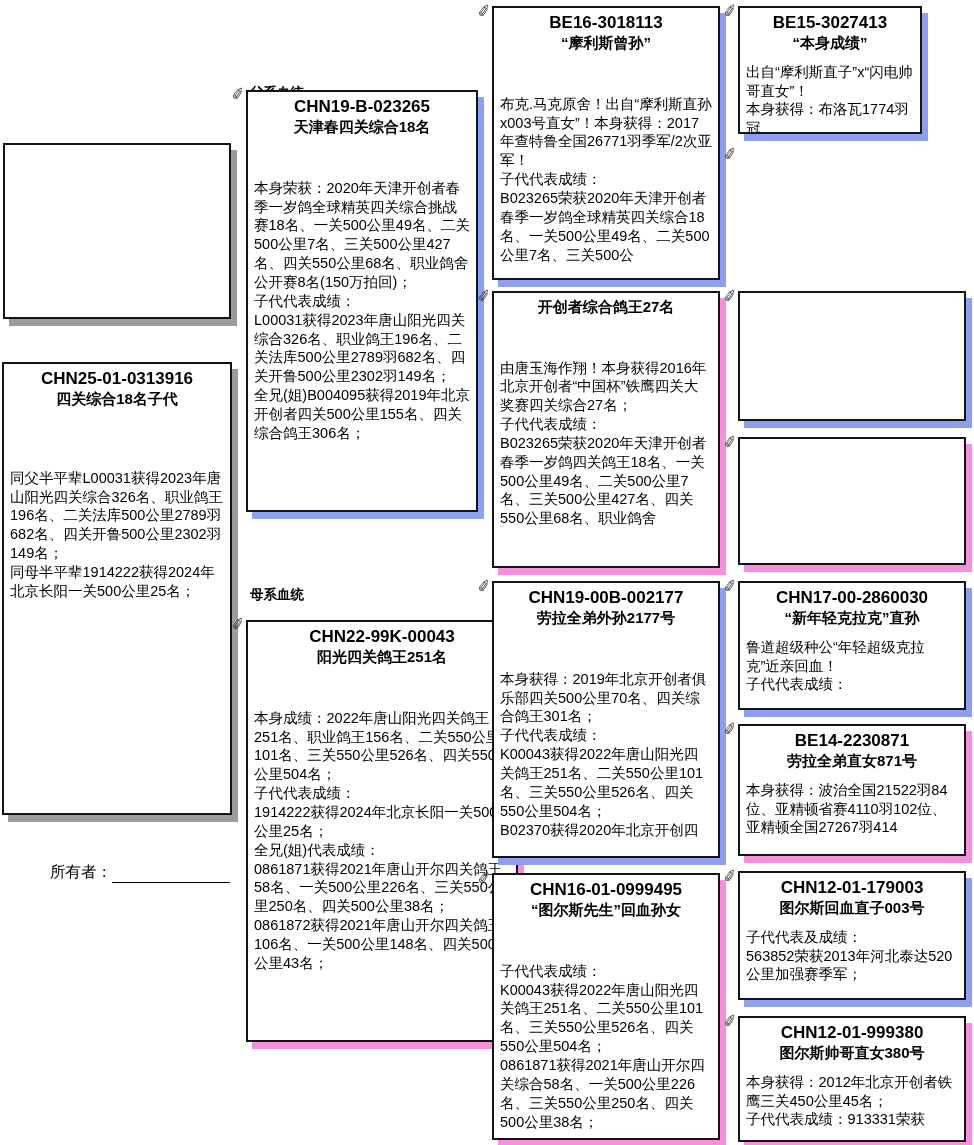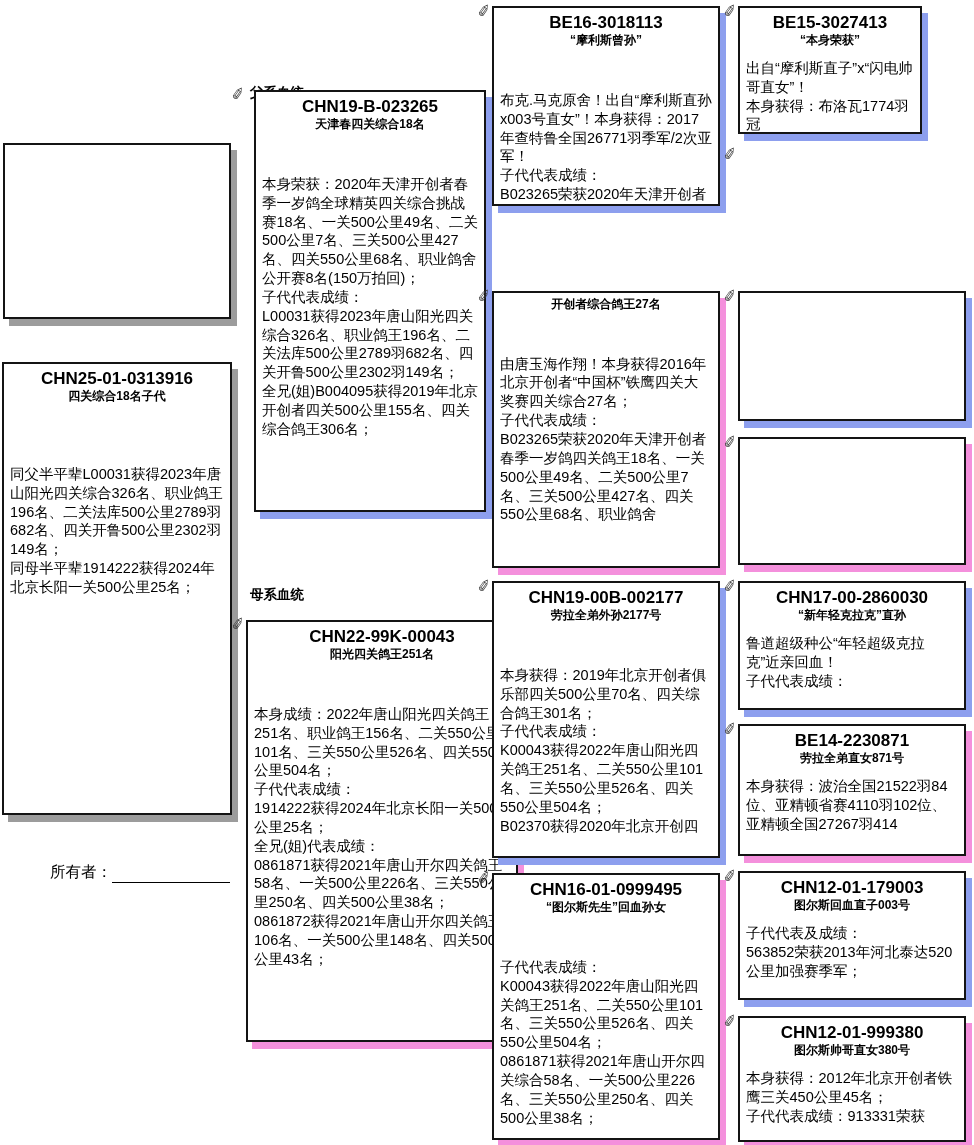--- a/index.html
+++ b/index.html
@@ -10,33 +10,33 @@
     overflow:hidden;
   }
   .pbox {
     position:absolute; background:#fff; border:2px solid #141414;
     padding:4px 6px; overflow:hidden;
   }
   .blue { box-shadow:6px 7px 0 #8d9fee; }
   .pink { box-shadow:6px 7px 0 #f490dc; }
   .gray { box-shadow:6px 7px 0 #9c9c9c; }
   .bid   { font-weight:bold; font-size:17px; text-align:center; line-height:1.25; }
-  .bname { font-weight:bold; font-size:12px; text-align:center; line-height:1.3; }
+  .bname { font-weight:bold; font-size:15px; text-align:center; line-height:1.3; }
   .bbody { font-size:14.5px; line-height:1.3; white-space:pre-line; text-align:left; }
   .mt-s { margin-top:10px; }
   .mt-m { margin-top:42px; }
   .mt-l { margin-top:60px; }
   
   .bx-photo   { left:3px;  top:143px; width:228px; height:176px; }
   .bx-subject { left:2px;  top:362px; width:230px; height:453px; }
   
-  .bx-sire { left:254px; top:90px;  width:232px; height:422px; }
+  .bx-sire { left:246px; top:90px;  width:232px; height:422px; }
   .bx-dam  { left:246px; top:620px; width:272px; height:422px; }
   
-  .bx-ss { left:492px; top:6px;   width:228px; height:200px; }
+  .bx-ss { left:492px; top:6px;   width:228px; height:274px; }
   .bx-sd { left:492px; top:291px; width:228px; height:277px; }
   .bx-ds { left:492px; top:581px; width:228px; height:277px; }
   .bx-dd { left:492px; top:873px; width:228px; height:267px; }
   
   .bx-g1 { left:738px; top:6px;    width:184px; height:128px; }
   .bx-g2 { left:738px; top:149px;  width:228px; height:128px; }
   .bx-g3 { left:738px; top:291px;  width:228px; height:130px; }
   .bx-g4 { left:738px; top:437px;  width:228px; height:128px; }
   .bx-g5 { left:738px; top:581px;  width:228px; height:129px; }
   .bx-g6 { left:738px; top:724px;  width:228px; height:132px; }
@@ -143,21 +143,21 @@
   <div class="pbox pink bx-dd">
     <div class="bid">CHN16-01-0999495</div>
     <div class="bname">“图尔斯先生”回血孙女</div>
     <div class="bbody mt-m">子代代表成绩：
 K00043获得2022年唐山阳光四关鸽王251名、二关550公里101名、三关550公里526名、四关550公里504名；
 0861871获得2021年唐山开尔四关综合58名、一关500公里226名、三关550公里250名、四关500公里38名；</div>
   </div>
 
   <div class="pbox blue bx-g1">
     <div class="bid">BE15-3027413</div>
-    <div class="bname">“本身荣获”</div>
+    <div class="bname">“本身成绩”</div>
     <div class="bbody mt-s">出自“摩利斯直子”x“闪电帅哥直女”！
 本身获得：布洛瓦1774羽冠</div>
   </div>
 
 
   <div class="pbox blue bx-g3">
     <div class="bid"></div>
     <div class="bname"></div>
     <div class="bbody mt-s"></div>
   </div>

